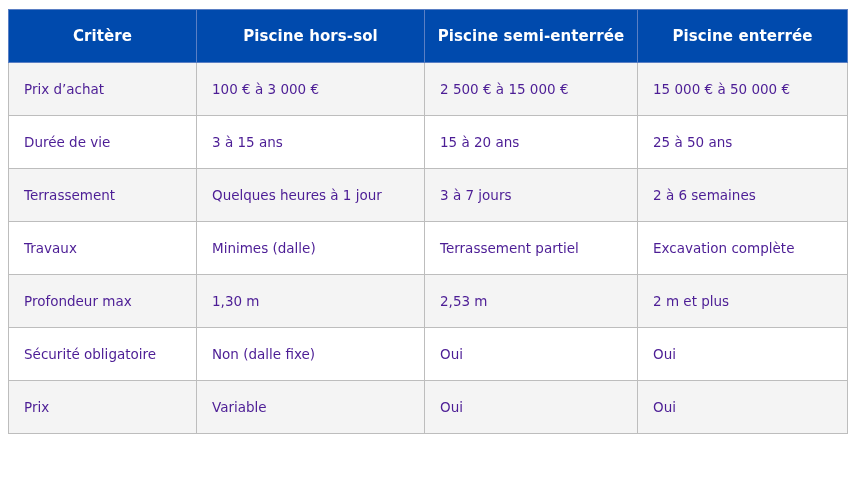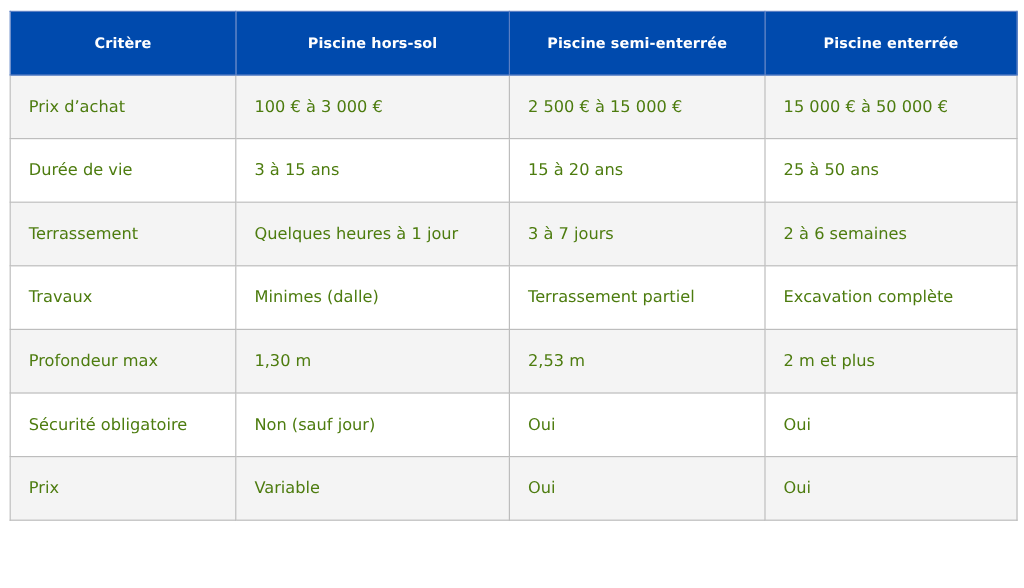--- a/index.html
+++ b/index.html
@@ -4,24 +4,24 @@
 <style>
   html, body { margin: 0; padding: 0; background: #ffffff; }
   body { width: 853px; height: 490px; position: relative; overflow: hidden;
          font-family: "DejaVu Sans", "Liberation Sans", sans-serif; }
   table.cmp { position: absolute; left: 8px; top: 9px; width: 839px;
               border-collapse: collapse; table-layout: fixed; }
   table.cmp col.c0 { width: 188px; }
   table.cmp col.c1 { width: 228px; }
   table.cmp col.c2 { width: 213px; }
   table.cmp col.c3 { width: 210px; }
-  thead th { background: #004aad; color: #ffffff; font-weight: bold; font-size: 12px;
+  thead th { background: #004aad; color: #ffffff; font-weight: bold; font-size: 15px;
              height: 52px; text-align: center; border: 1px solid #5a7fc4; padding: 0 6px;
              letter-spacing: 0.1px; }
-  tbody td { height: 52px; font-size: 13.5px; color: #4d7c0f; padding: 0 0 0 15px;
+  tbody td { height: 52px; font-size: 13.5px; color: #4c1d95; padding: 0 0 0 15px;
              border: 1px solid #bdbdbd; vertical-align: middle; white-space: nowrap; }
   tbody tr:nth-child(odd) td { background: #f4f4f4; }
   tbody tr:nth-child(even) td { background: #ffffff; }
 </style>
 </head>
 <body>
 
 <table class="cmp">
   <colgroup>
       <col class="c0">
@@ -63,21 +63,21 @@
       <td>Excavation complète</td>
     </tr>
     <tr>
       <td>Profondeur max</td>
       <td>1,30 m</td>
       <td>2,53 m</td>
       <td>2 m et plus</td>
     </tr>
     <tr>
       <td>Sécurité obligatoire</td>
-      <td>Non (sauf jour)</td>
+      <td>Non (dalle fixe)</td>
       <td>Oui</td>
       <td>Oui</td>
     </tr>
     <tr>
       <td>Prix</td>
       <td>Variable</td>
       <td>Oui</td>
       <td>Oui</td>
     </tr>
   </tbody>

